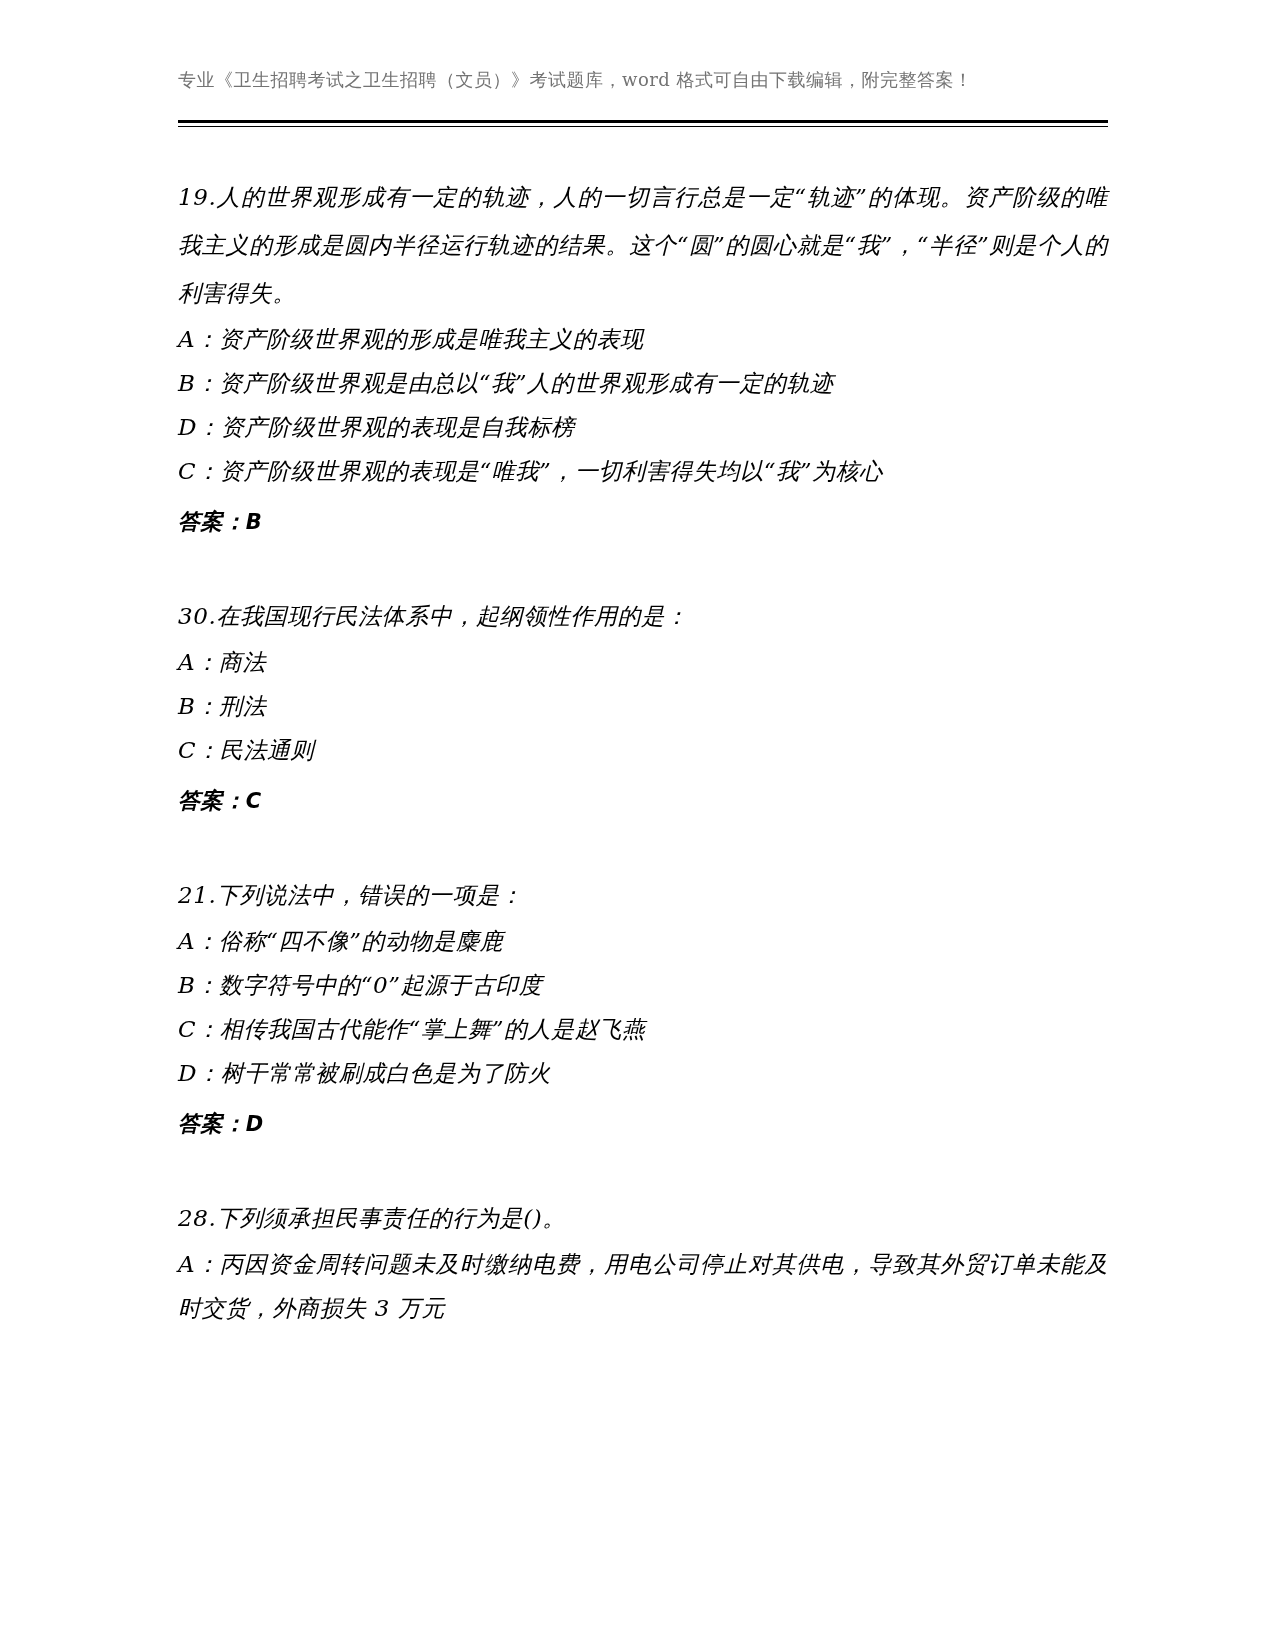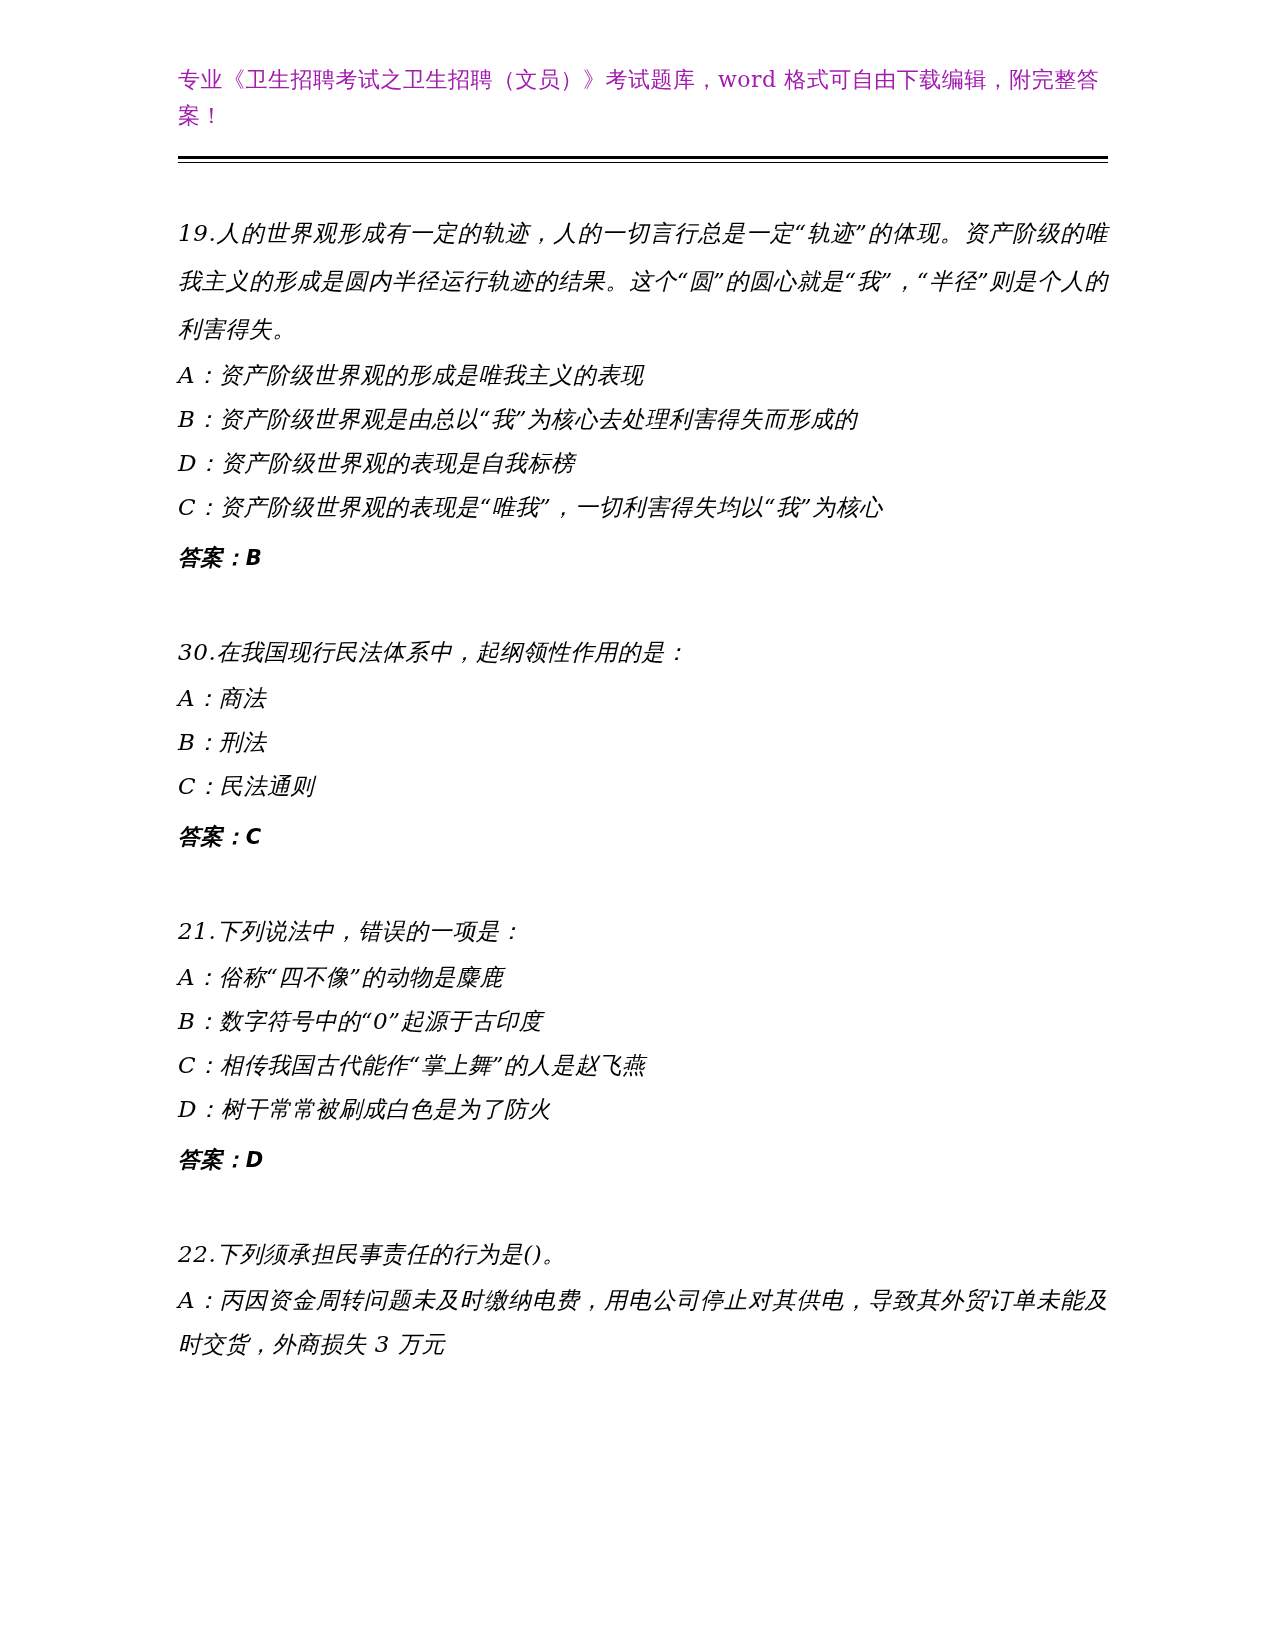--- a/index.html
+++ b/index.html
@@ -18,23 +18,23 @@
     overflow: hidden;
   }
   .content {
     position: absolute;
     left: 178px;
     top: 62px;
     width: 930px;
   }
   .header-text {
     font-family: "DejaVu Serif", "Liberation Serif", serif;
-    font-size: 22px;
+    font-size: 18px;
     line-height: 36px;
-    color: #a21caf;
+    color: #737373;
     letter-spacing: 0.5px;
     width: 930px;
   }
   .header-rule {
     margin-top: 22px;
     border-top: 3px solid #000;
     border-bottom: 1px solid #000;
     height: 3px;
     width: 930px;
   }
@@ -76,21 +76,21 @@
   <div class="content">
 
     <div class="header-text">专业《卫生招聘考试之卫生招聘（文员）》考试题库，word 格式可自由下载编辑，附完整答案！</div>
     <div class="header-rule"></div>
 
     <div class="body-block">
 
       <div class="q-block">
         <div class="q-stem">19.人的世界观形成有一定的轨迹，人的一切言行总是一定“轨迹”的体现。资产阶级的唯我主义的形成是圆内半径运行轨迹的结果。这个“圆”的圆心就是“我”，“半径”则是个人的利害得失。</div>
         <div class="q-opt">A：资产阶级世界观的形成是唯我主义的表现</div>
-        <div class="q-opt">B：资产阶级世界观是由总以“我”为核心去处理利害得失而形成的</div>
+        <div class="q-opt">B：资产阶级世界观是由总以“我”人的世界观形成有一定的轨迹</div>
         <div class="q-opt">D：资产阶级世界观的表现是自我标榜</div>
         <div class="q-opt">C：资产阶级世界观的表现是“唯我”，一切利害得失均以“我”为核心</div>
         <div class="q-ans"><span>答案：</span><span class="ans-letter">B</span></div>
       </div>
 
       <div class="q-block">
         <div class="q-stem">30.在我国现行民法体系中，起纲领性作用的是：</div>
         <div class="q-opt">A：商法</div>
         <div class="q-opt">B：刑法</div>
         <div class="q-opt">C：民法通则</div>
@@ -100,19 +100,19 @@
       <div class="q-block">
         <div class="q-stem">21.下列说法中，错误的一项是：</div>
         <div class="q-opt">A：俗称“四不像”的动物是麋鹿</div>
         <div class="q-opt">B：数字符号中的“0”起源于古印度</div>
         <div class="q-opt">C：相传我国古代能作“掌上舞”的人是赵飞燕</div>
         <div class="q-opt">D：树干常常被刷成白色是为了防火</div>
         <div class="q-ans"><span>答案：</span><span class="ans-letter">D</span></div>
       </div>
 
       <div class="q-block">
-        <div class="q-stem">22.下列须承担民事责任的行为是()。</div>
+        <div class="q-stem">28.下列须承担民事责任的行为是()。</div>
         <div class="q-opt">A：丙因资金周转问题未及时缴纳电费，用电公司停止对其供电，导致其外贸订单未能及时交货，外商损失 3 万元</div>
       </div>
 
     </div>
   </div>
 </div>
 
 </body></html>

